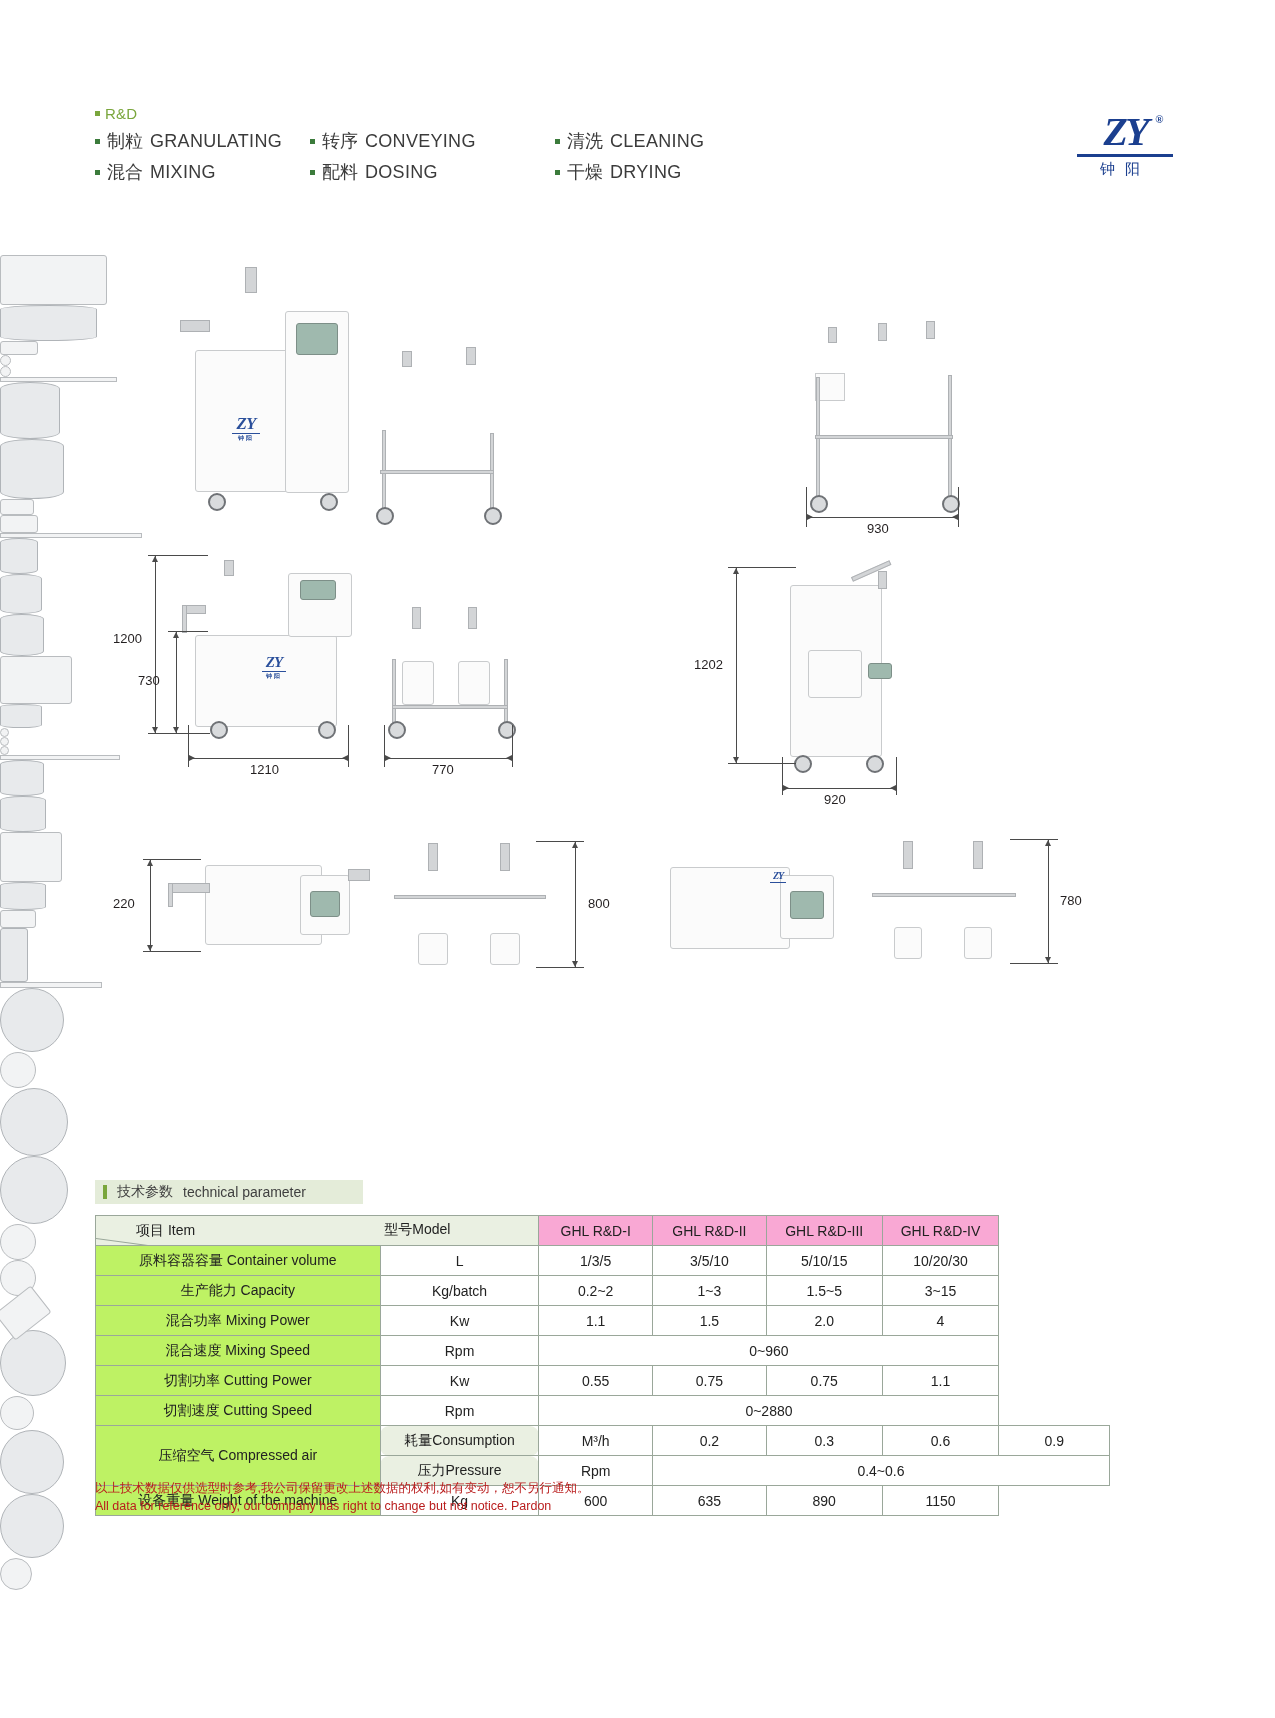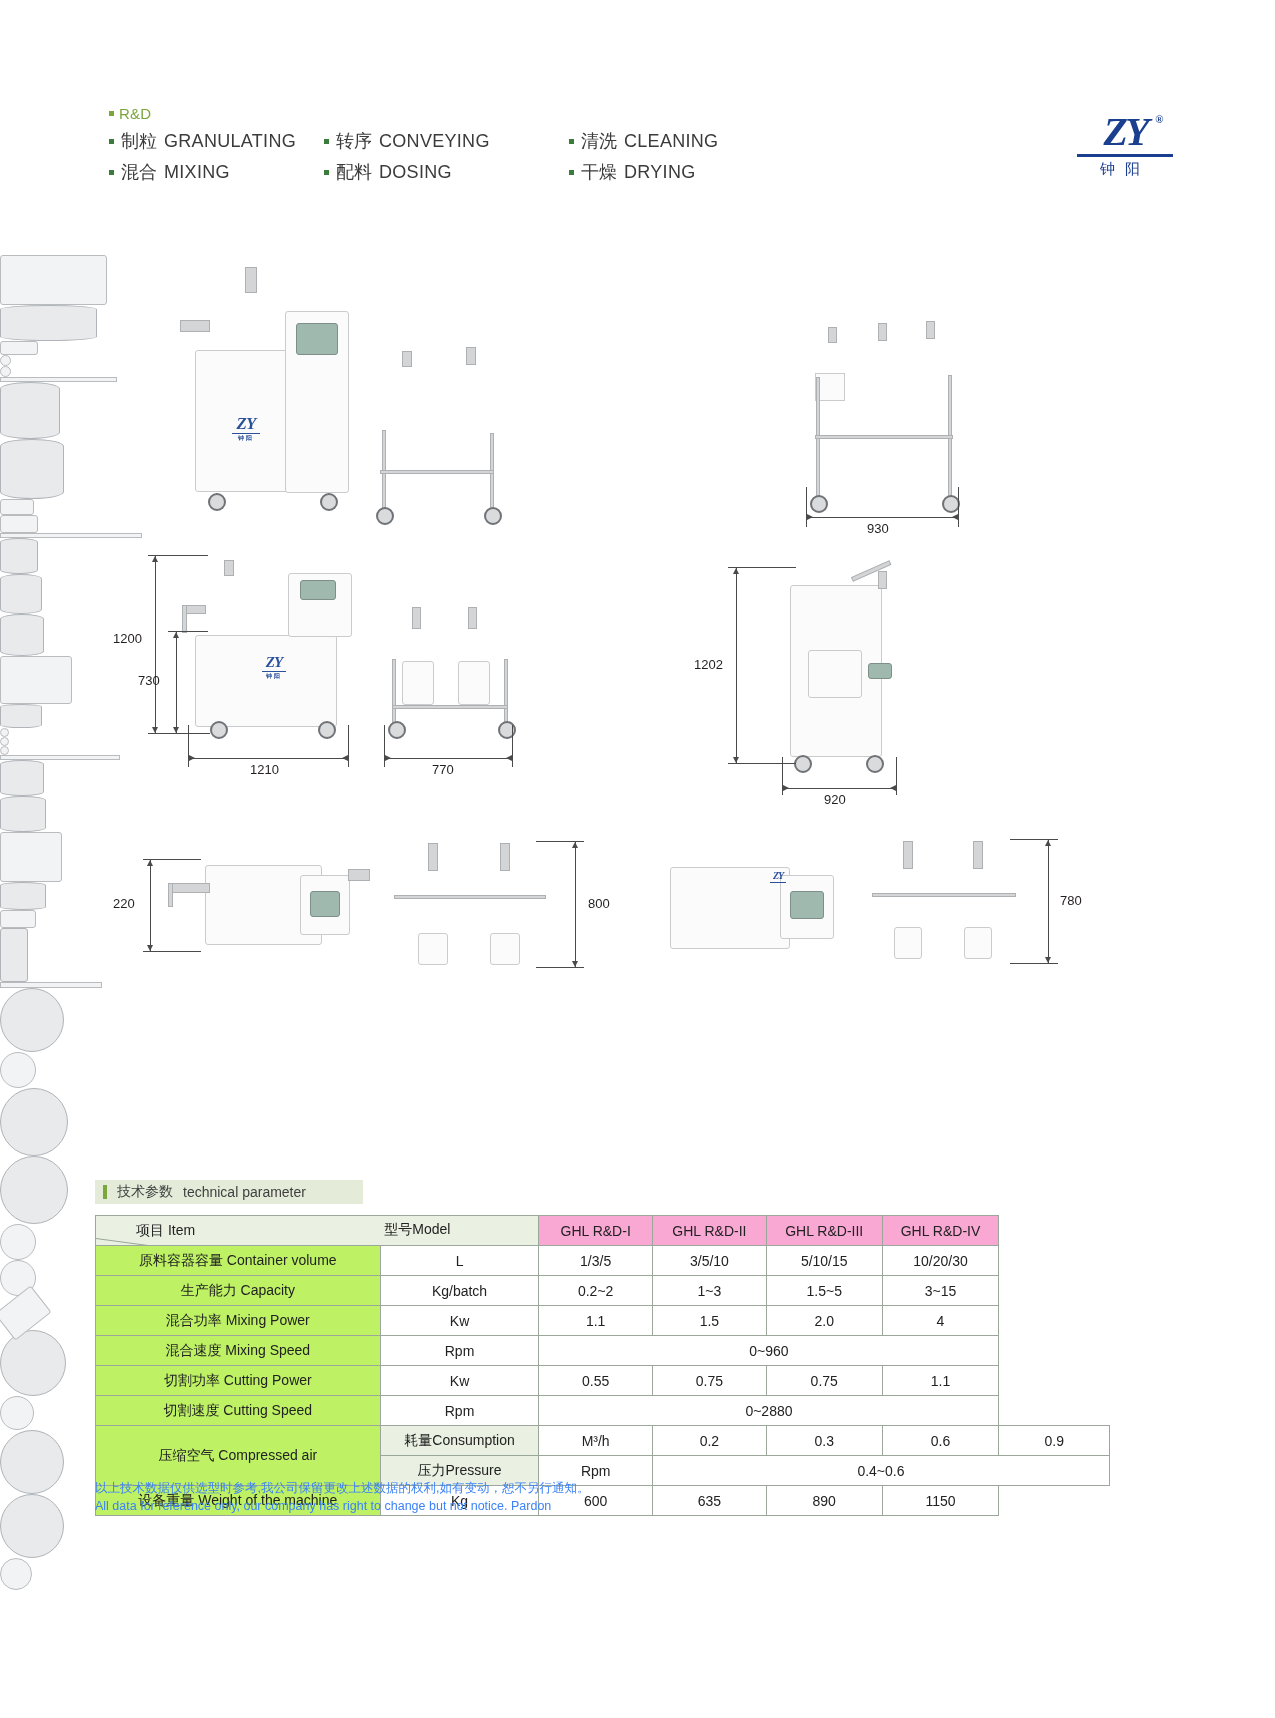--- a/index.html
+++ b/index.html
@@ -17,21 +17,21 @@
   }
   .page {
     position: relative;
     width: 1275px;
     height: 1718px;
   }
 
   
   .header {
     position: absolute;
-    left: 109px;
+    left: 95px;
     top: 105px;
     width: 1090px;
     text-align: center;
   }
   .rd-title {
     font-size: 15px;
     color: #7aa63c;
     letter-spacing: .2px;
     margin-bottom: 7px;
     display: flex;
@@ -248,28 +248,29 @@
     right: 88px; top: 5px;
     font-size: 14px;
   }
   .diag-cell .item {
     position: absolute;
     left: 40px; bottom: 5px;
     font-size: 14px;
   }
   .sub-lbl {
     background: #eaf0e2;
+    border-radius: 9px;
   }
   .note {
     position: absolute;
     left: 95px;
     top: 1479px;
     font-size: 12.5px;
     line-height: 1.45;
-    color: #3b82f6;
+    color: #b91c1c;
   }
 </style>
 </head>
 <body>
 
 <div class="page">
 
   <div class="header">
     <div class="rd-title">
       <span class="sq"></span>

